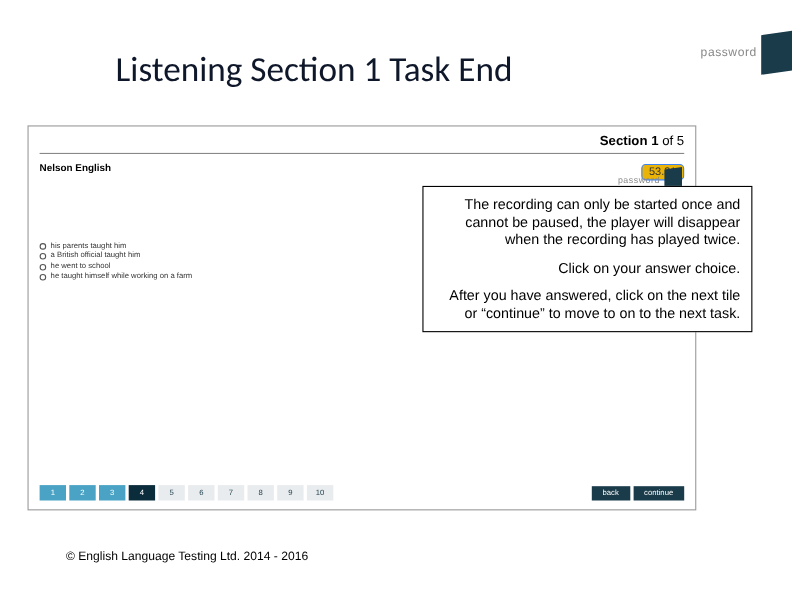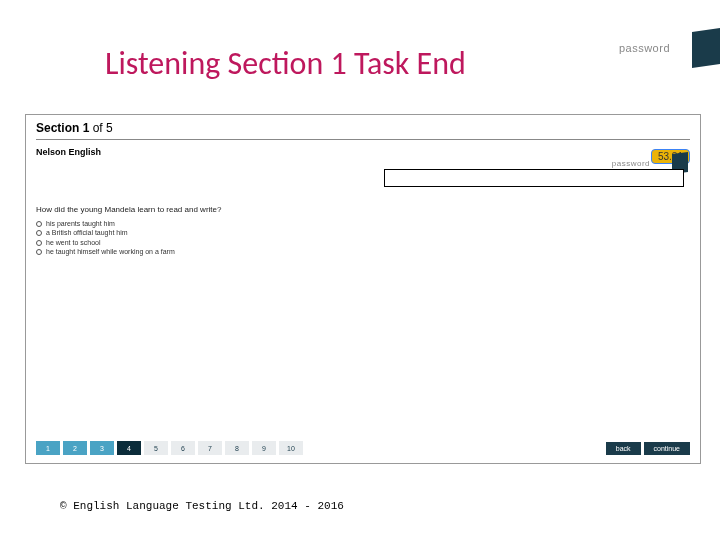--- a/index.html
+++ b/index.html
@@ -8,52 +8,53 @@
     height: 540px;
     font-family: Arial, Helvetica, sans-serif;
     background: #fff;
     position: relative;
     overflow: hidden;
   }
   .slide-title {
     font-family: "Calibri Light", Calibri, Arial, sans-serif;
     font-size: 32px;
     font-weight: 400;
-    color: #be185d;
+    color: #0f172a;
     position: absolute;
     top: 44px;
     left: 105px;
   }
   .logo-top {
     position: absolute;
     top: 30px;
     right: 0;
     display: flex;
     align-items: center;
   }
   .logo-cube {
     width: 28px;
     height: 36px;
     background: #1a3b4a;
     transform: skewY(-8deg);
   }
   .logo-text {
     color: #888;
     font-size: 11px;
-    margin-right: 22px;
+    margin-right: 4px;
     letter-spacing: 0.5px;
   }
   .whitebox {
     position: absolute;
     top: 114px;
     left: 25px;
-    width: 676px;
+    width: 608px;
     height: 350px;
     border: 1px solid #999;
     background: #fff;
+    text-align: right;
   }
   .section-head {
     font-size: 12px;
     font-weight: 400;
     padding: 6px 10px 2px 10px;
   }
   .section-head b { font-weight: 700; }
   .timer {
     position: absolute;
     top: 6px;
@@ -163,21 +164,20 @@
     color: #fff;
     font-size: 7px;
     padding: 3px 10px;
   }
   .copyright {
     position: absolute;
     left: 60px;
     bottom: 28px;
     font-size: 11px;
     color: #000;
-    font-family: Liberation Mono, monospace;
   }
 </style>
 </head>
 <body>
 
 <div class="slide-title">Listening Section 1 Task End</div>
 
 <div class="logo-top">
   <span class="logo-text">password</span>
   <span class="logo-cube"></span>
@@ -188,41 +188,43 @@
     <b>Section 1</b><span> of 5</span>
   </div>
   <div class="timer">53.31</div>
   <div class="divider"></div>
   <div class="subtitle">Nelson English</div>
   <div class="mini-logo">
     <span class="logo-text">password</span>
     <span class="logo-cube"></span>
   </div>
 
-  <div class="question">How did the young Mandela learn to read and write?</div>
   <div class="choices">
     <div class="row">
         <span class="radio"></span>
         <span>his parents taught him</span>
       </div>
     <div class="row">
         <span class="radio"></span>
         <span>a British official taught him</span>
       </div>
     <div class="row">
         <span class="radio"></span>
         <span>he went to school</span>
       </div>
     <div class="row">
         <span class="radio"></span>
         <span>he taught himself while working on a farm</span>
       </div>
   </div>
 
   <div class="callout">
+    <p>The recording can only be started once and cannot be paused, the player will disappear when the recording has played twice.</p>
+    <p>Click on your answer choice.</p>
+    <p>After you have answered, click on the next tile or “continue” to move to on to the next task.</p>
   </div>
 
   <div class="tile-row">
     <div class="tile done">1</div>
     <div class="tile done">2</div>
     <div class="tile done">3</div>
     <div class="tile current">4</div>
     <div class="tile">5</div>
     <div class="tile">6</div>
     <div class="tile">7</div>

